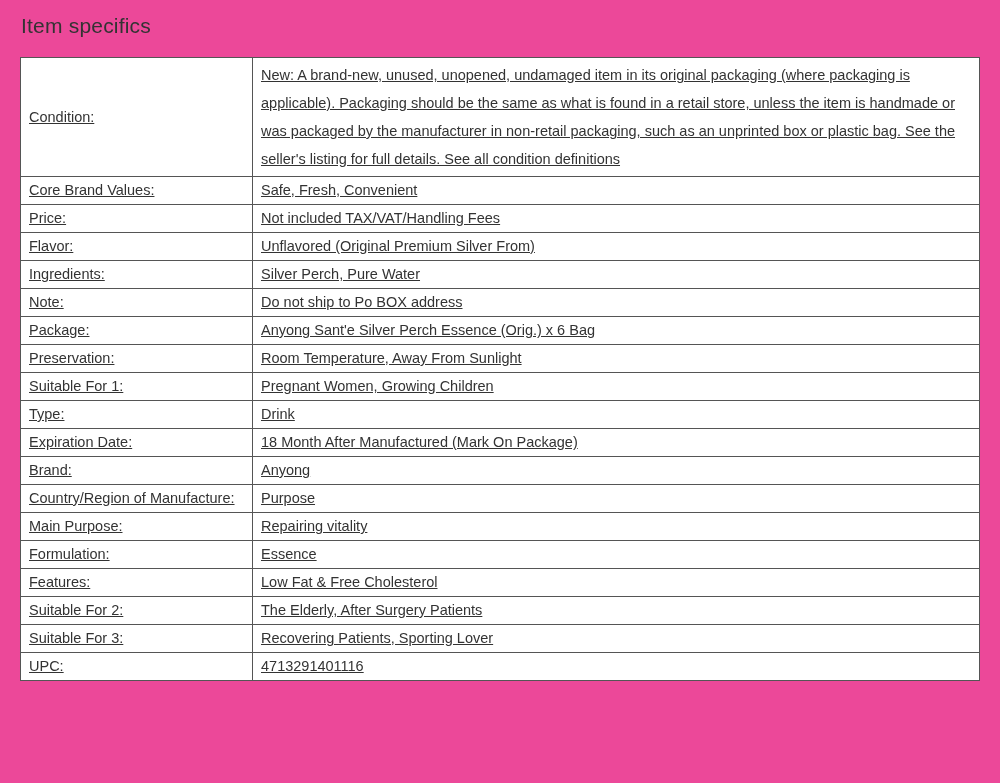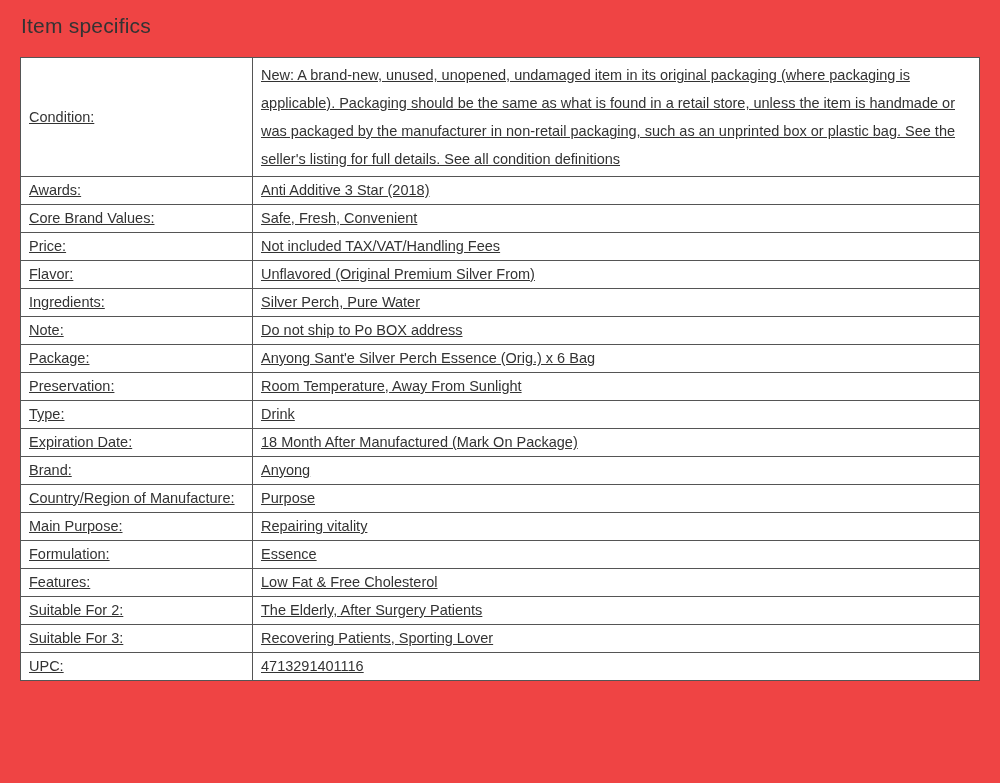--- a/index.html
+++ b/index.html
@@ -6,21 +6,21 @@
   html, body {
     margin: 0;
     padding: 0;
     background: #ffffff;
     font-family: "Liberation Sans", sans-serif;
     color: #333333;
   }
   .page {
     width: 1000px;
     height: 783px;
-    background: #ef4444;
+    background: #ec4899;
     position: relative;
   }
   .page-title {
     font-size: 21px;
     font-weight: 400;
     color: #333333;
     margin: 0;
     padding: 14px 0 0 21px;
     letter-spacing: 0.2px;
   }
@@ -63,24 +63,20 @@
   <h1 class="page-title">Item specifics</h1>
 
   <table class="specifics">
     <tbody>
   <tr>
     <td class="label-cell">Condition:</td>
     <td class="value-cell multiline">New: A brand-new, unused, unopened, undamaged item in its original packaging (where packaging is applicable). Packaging should be the same as what is found in a retail store, unless the item is handmade or was packaged by the manufacturer in non-retail packaging, such as an unprinted box or plastic bag. See the seller's listing for full details. See all condition definitions</td>
   </tr>
 
 
-  <tr>
-    <td class="label-cell">Awards:</td>
-    <td class="value-cell">Anti Additive 3 Star (2018)</td>
-  </tr>
 
   <tr>
     <td class="label-cell">Core Brand Values:</td>
     <td class="value-cell">Safe, Fresh, Convenient</td>
   </tr>
 
   <tr>
     <td class="label-cell">Price:</td>
     <td class="value-cell">Not included TAX/VAT/Handling Fees</td>
   </tr>
@@ -103,20 +99,24 @@
   <tr>
     <td class="label-cell">Package:</td>
     <td class="value-cell">Anyong Sant'e Silver Perch Essence (Orig.) x 6 Bag</td>
   </tr>
 
   <tr>
     <td class="label-cell">Preservation:</td>
     <td class="value-cell">Room Temperature, Away From Sunlight</td>
   </tr>
 
+  <tr>
+    <td class="label-cell">Suitable For 1:</td>
+    <td class="value-cell">Pregnant Women, Growing Children</td>
+  </tr>
 
   <tr>
     <td class="label-cell">Type:</td>
     <td class="value-cell">Drink</td>
   </tr>
 
   <tr>
     <td class="label-cell">Expiration Date:</td>
     <td class="value-cell">18 Month After Manufactured (Mark On Package)</td>
   </tr>

